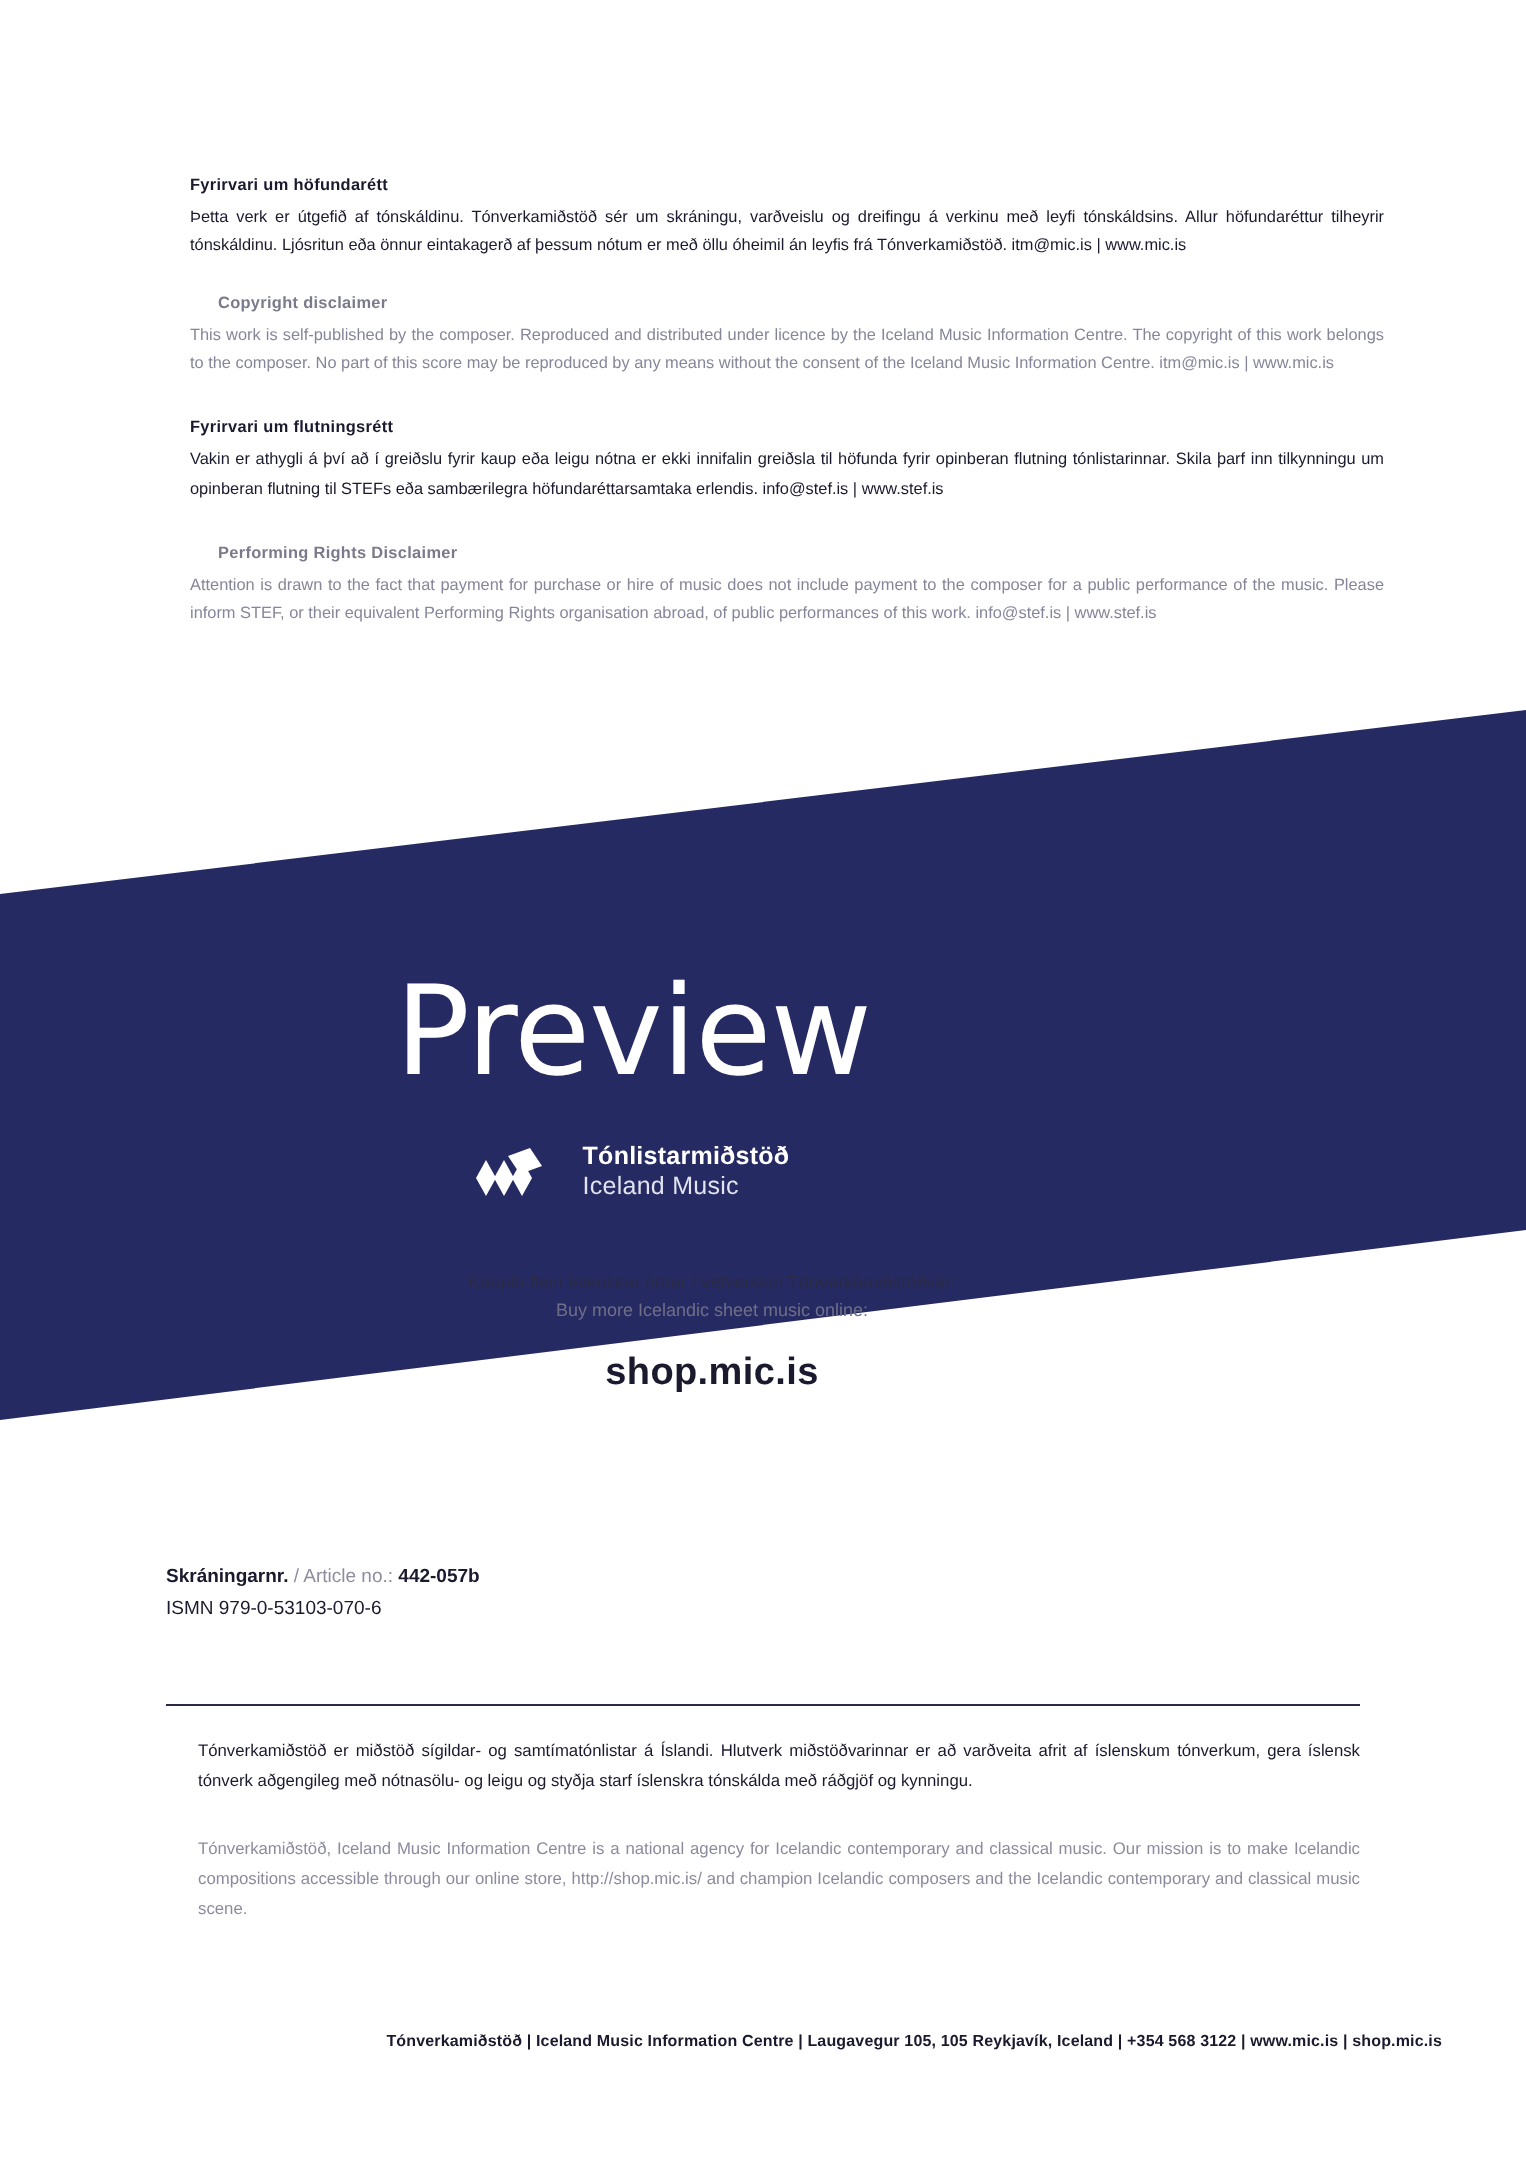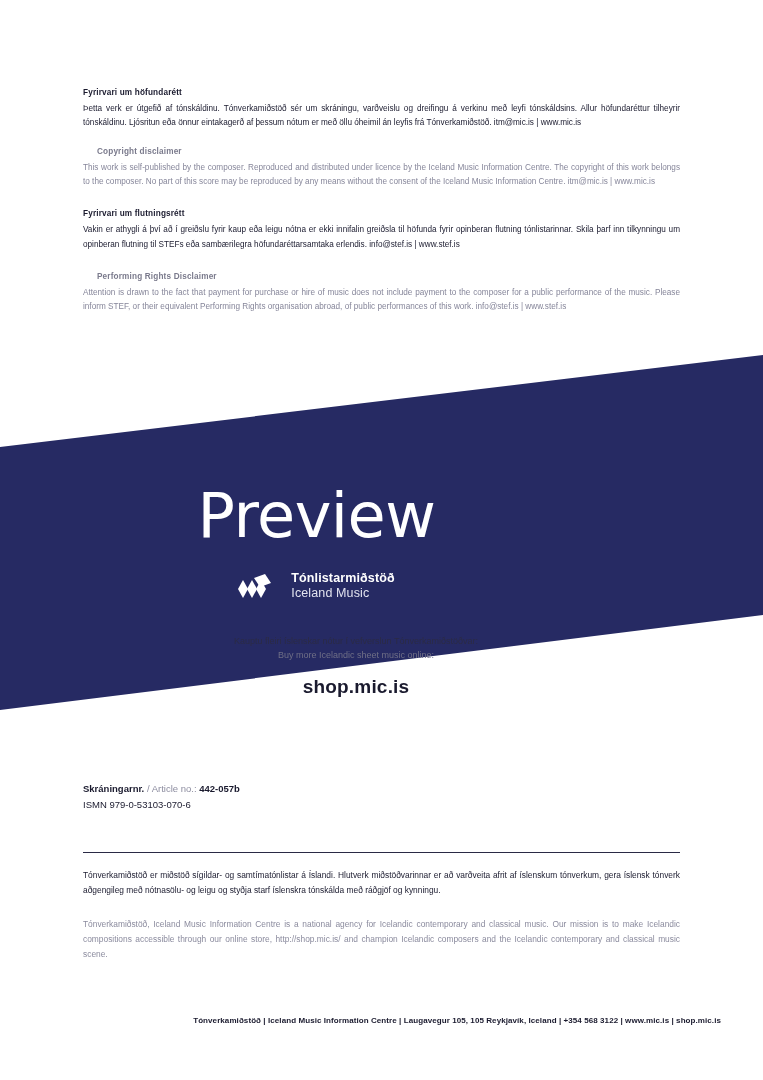--- a/index.html
+++ b/index.html
@@ -18,21 +18,21 @@
 
   .page {
     position: relative;
     width: 763px;
     height: 1080px;
   }
 
   
   .legal {
     position: absolute;
-    left: 83px;
+    left: 95px;
     top: 88px;
     width: 597px;
   }
   .legal-block {
     margin-bottom: 17px;
   }
   .legal-block.is-gap {
     margin-bottom: 20px;
   }
   .legal-title {
@@ -174,21 +174,21 @@
   }
 
   
   .about {
     position: absolute;
     left: 83px;
     top: 868px;
     width: 597px;
   }
   .about p {
-    margin: 0 0 20px 0;
+    margin: 0 0 20px 16px;
     font-size: 8.4px;
     line-height: 1.74;
     text-align: justify;
     color: #1a1a2e;
   }
   .about p.muted {
     color: #8b8b9e;
   }
 
   

